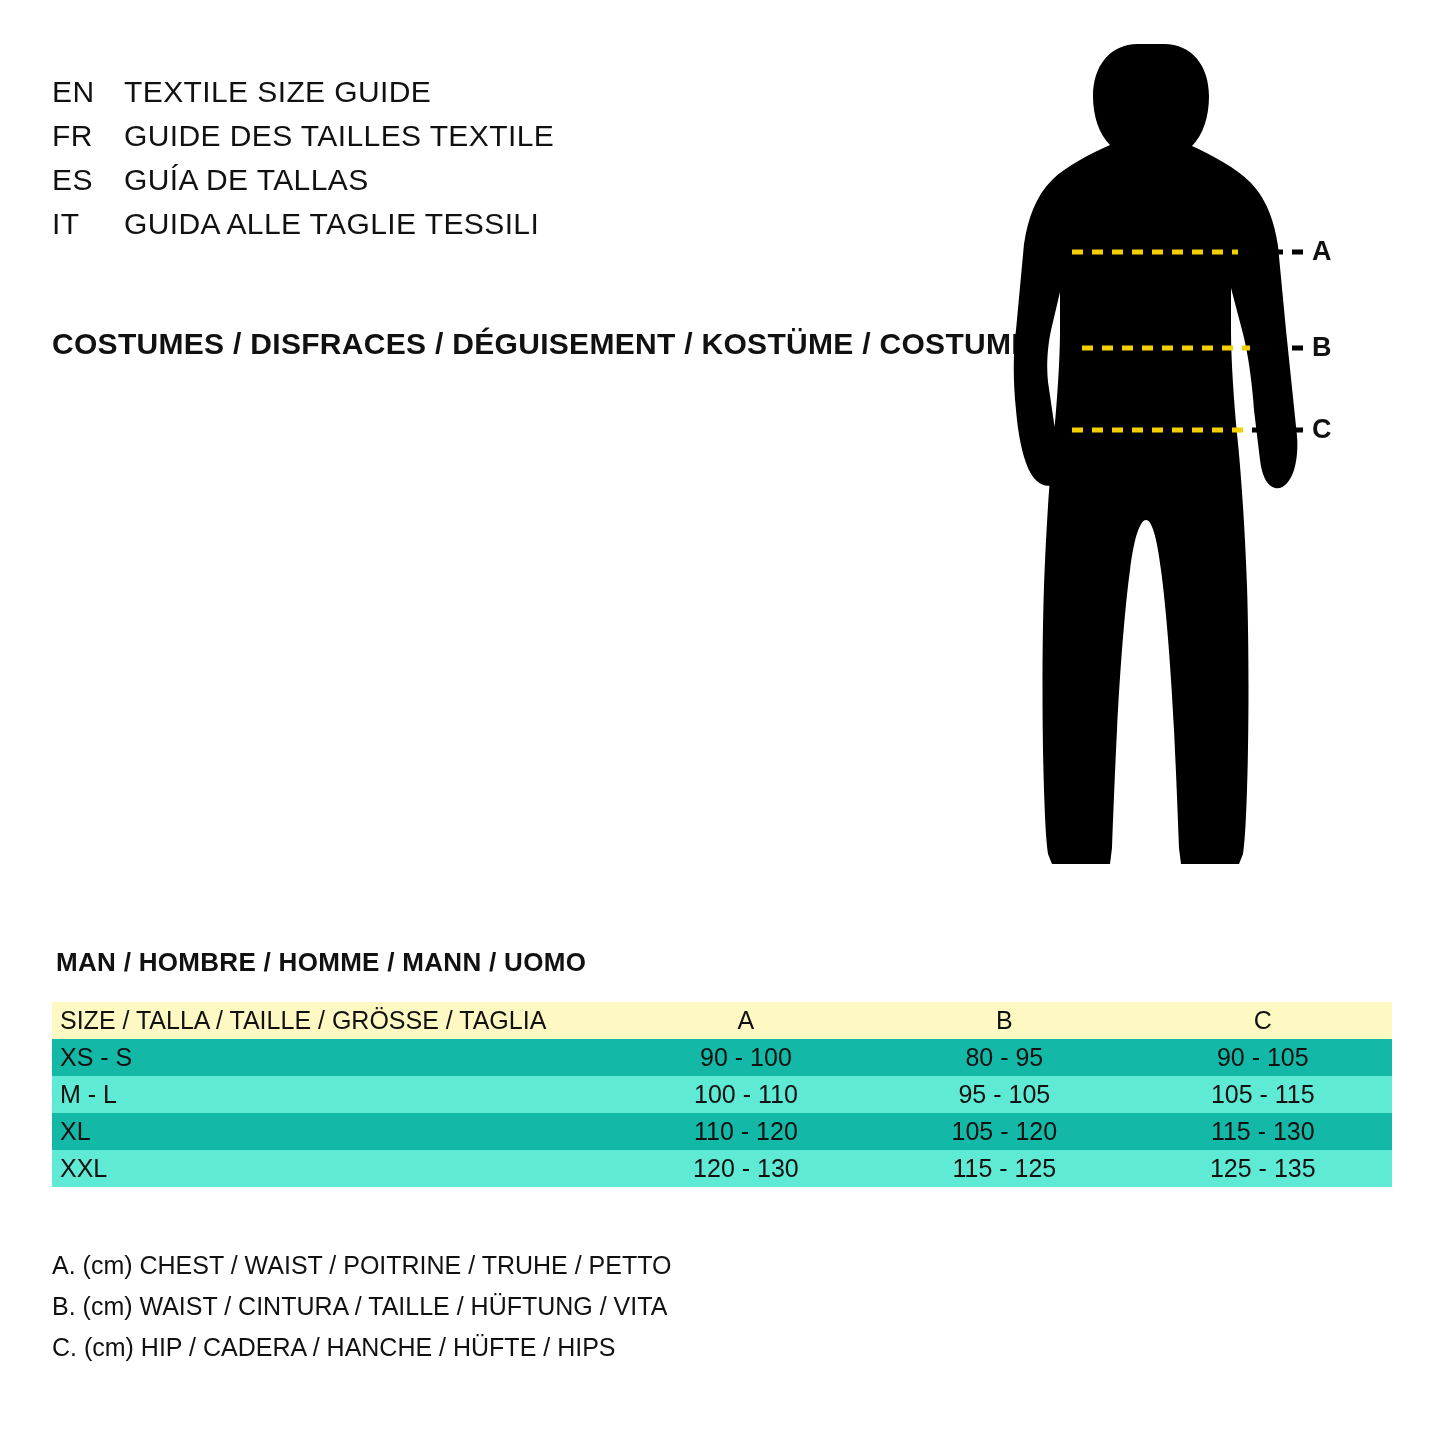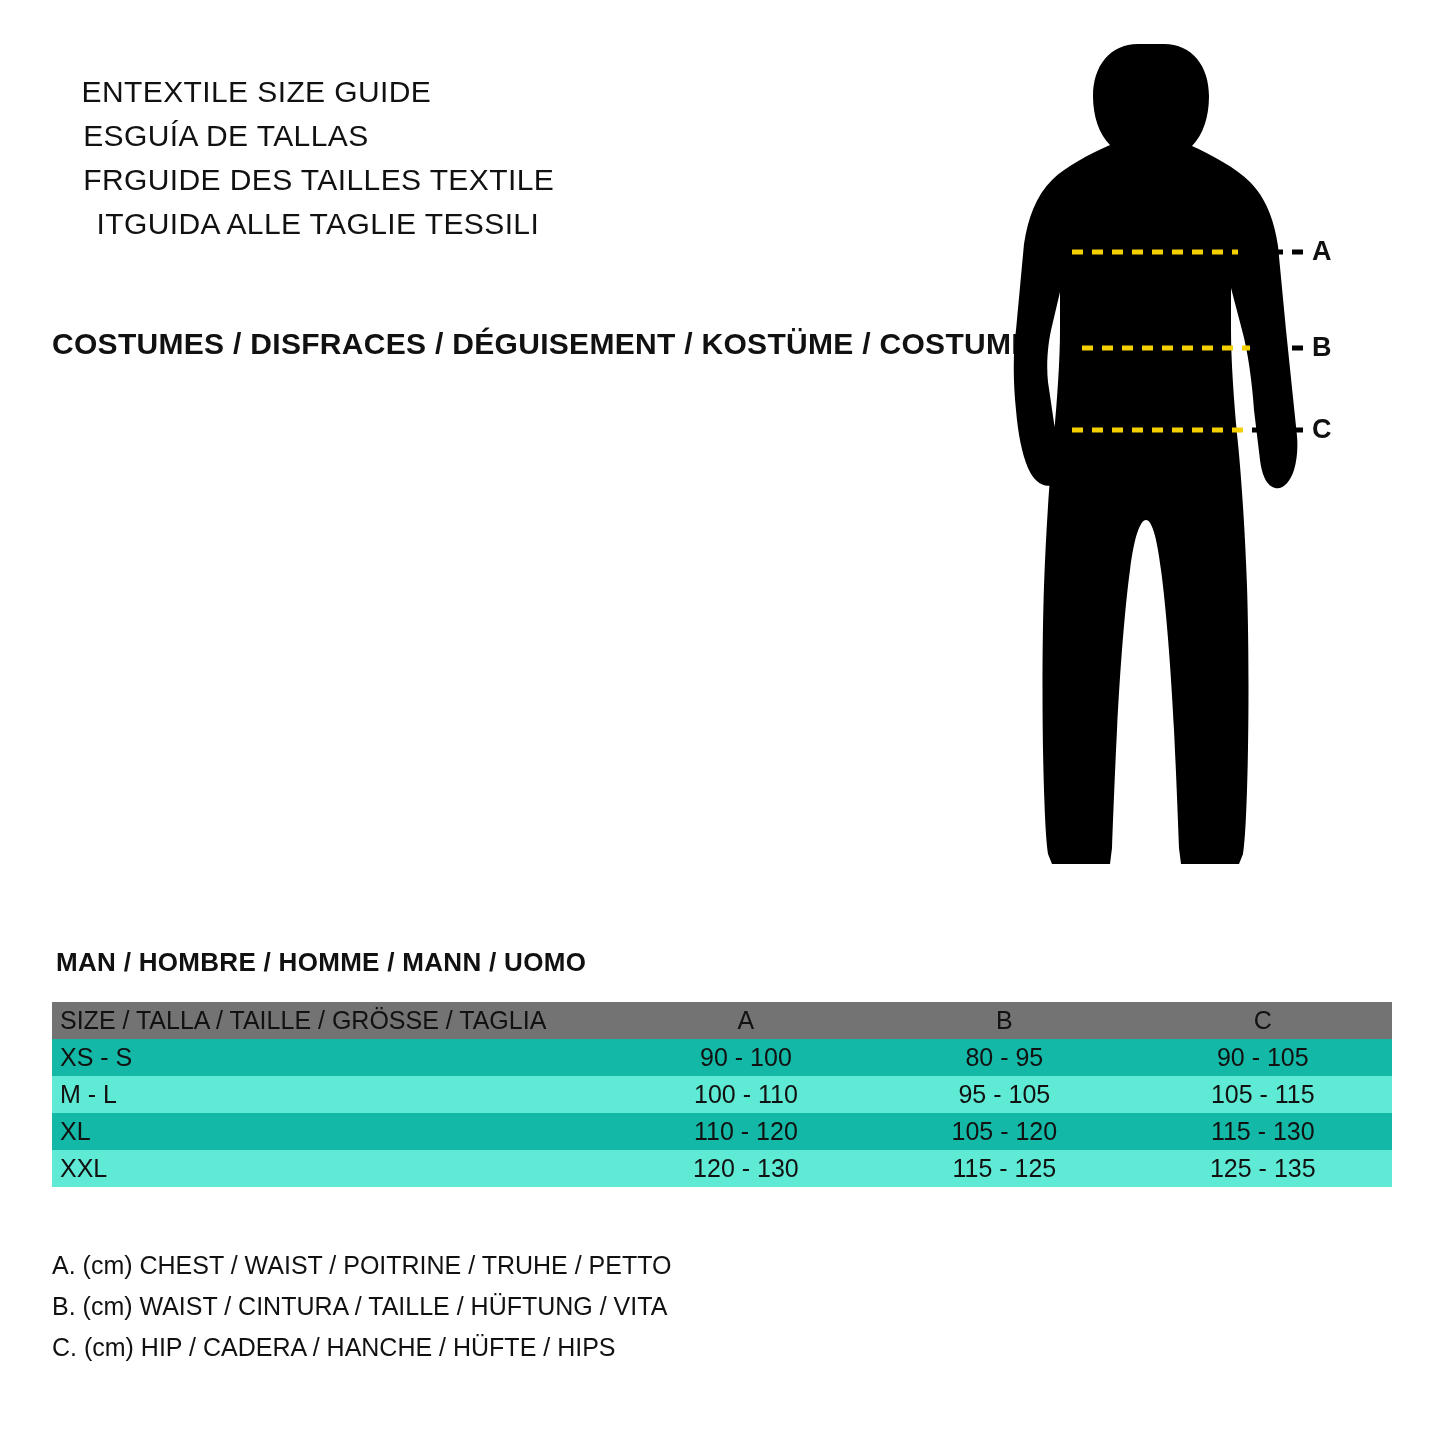--- a/index.html
+++ b/index.html
@@ -27,21 +27,20 @@
     display: flex;
     align-items: baseline;
     font-size: 30px;
     letter-spacing: 0.4px;
     line-height: 44px;
     color: #111111;
   }
   .lang-code {
     width: 72px;
     flex: 0 0 72px;
-    text-align: right;
   }
   .lang-text {
     flex: 1 1 auto;
   }
   #category-line {
     position: absolute;
     left: 52px;
     top: 327px;
     font-size: 30px;
     font-weight: bold;
@@ -88,21 +87,21 @@
     color: #111111;
   }
   #size-table th,
   #size-table td {
     padding: 0;
     height: 37px;
     font-weight: normal;
     text-align: center;
   }
   #size-table thead th {
-    background: #737373;
+    background: #fef9c3;
   }
   #size-table th.col-size,
   #size-table td.col-size {
     text-align: left;
     padding-left: 8px;
     width: 560px;
   }
   #size-table tbody tr.row-alt td {
     background: #5eead4;
   }
@@ -126,26 +125,26 @@
 </style>
 </head>
 <body>
 
 <div id="lang-block">
   <div class="lang-row">
     <span class="lang-code">EN</span>
     <span class="lang-text">TEXTILE SIZE GUIDE</span>
   </div>
   <div class="lang-row">
+    <span class="lang-code">FR</span>
+    <span class="lang-text">GUIDE DES TAILLES TEXTILE</span>
+  </div>
+  <div class="lang-row">
     <span class="lang-code">ES</span>
     <span class="lang-text">GUÍA DE TALLAS</span>
-  </div>
-  <div class="lang-row">
-    <span class="lang-code">FR</span>
-    <span class="lang-text">GUIDE DES TAILLES TEXTILE</span>
   </div>
   <div class="lang-row">
     <span class="lang-code">IT</span>
     <span class="lang-text">GUIDA ALLE TAGLIE TESSILI</span>
   </div>
 </div>
 
 <div id="category-line">COSTUMES / DISFRACES / DÉGUISEMENT / KOSTÜME / COSTUMI</div>
 
 <div id="figure-area">

